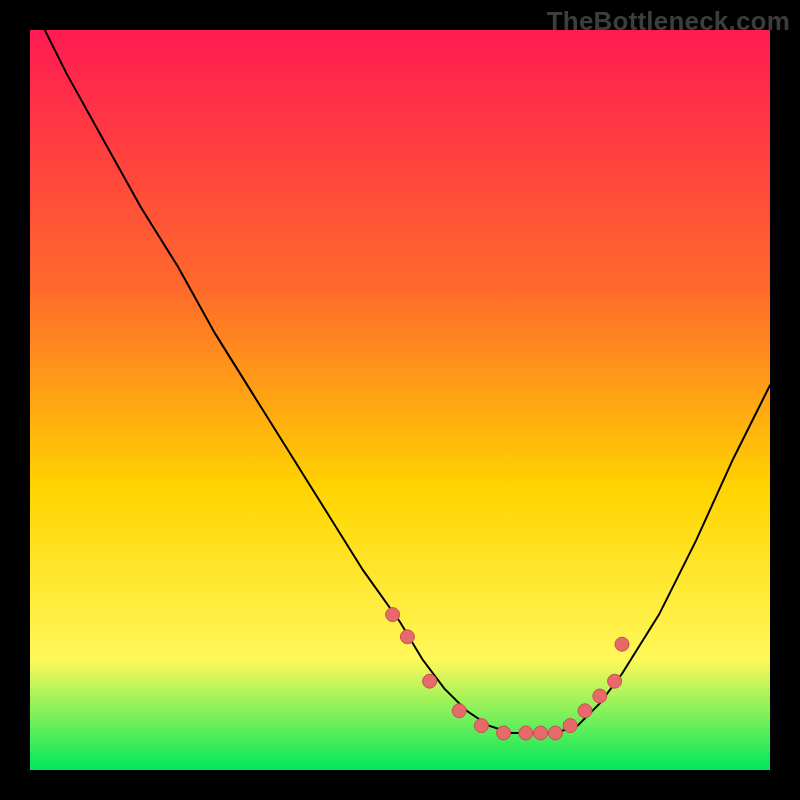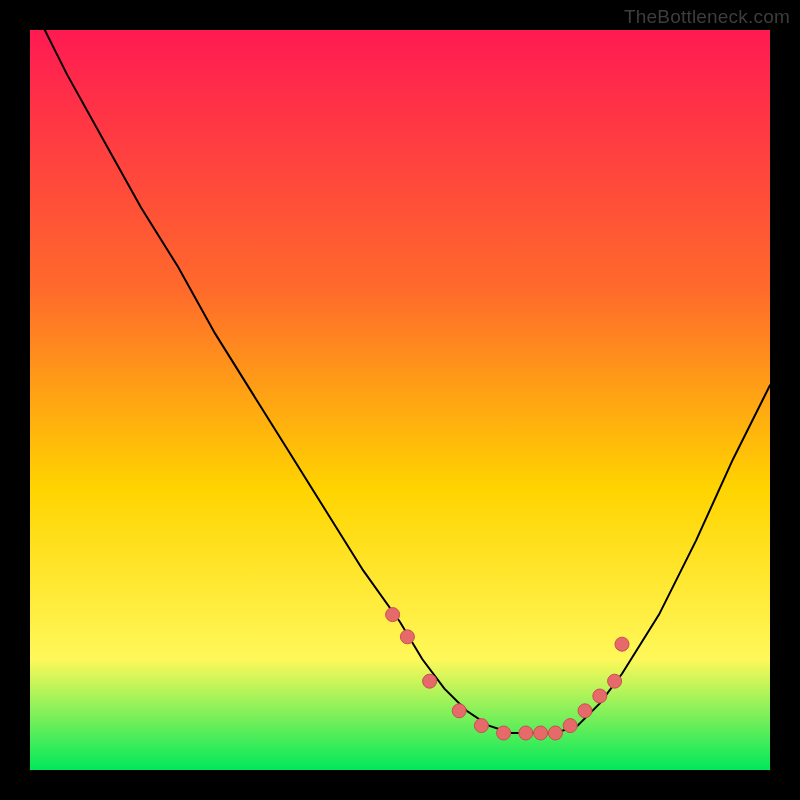--- a/index.html
+++ b/index.html
@@ -24,22 +24,22 @@
     left: 0;
     top: 0;
     width: 740px;
     height: 740px;
   }
   .watermark {
     position: absolute;
     top: 6px;
     right: 10px;
     color: #3d3d3d;
-    font-size: 19px;
-    font-weight: 400;
+    font-size: 26px;
+    font-weight: 700;
     letter-spacing: 0.2px;
     user-select: none;
   }
 </style>
 </head>
 <body>
 
 <div class="frame">
   <svg class="plot-area" viewBox="0 0 740 740" preserveAspectRatio="none">
     <defs>

